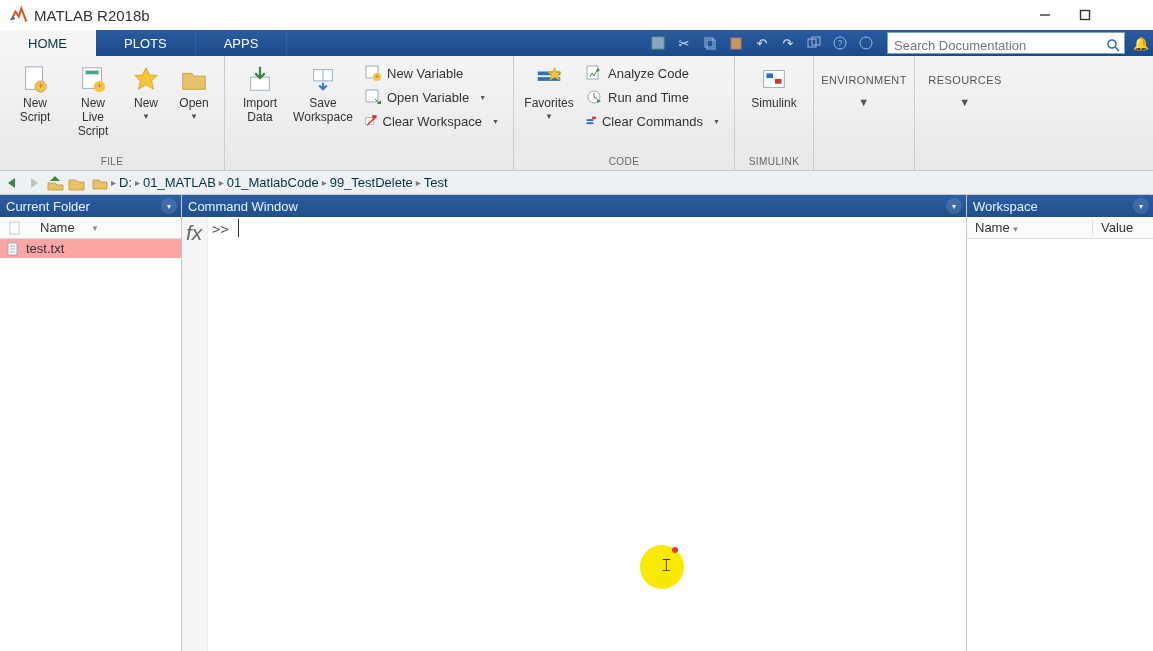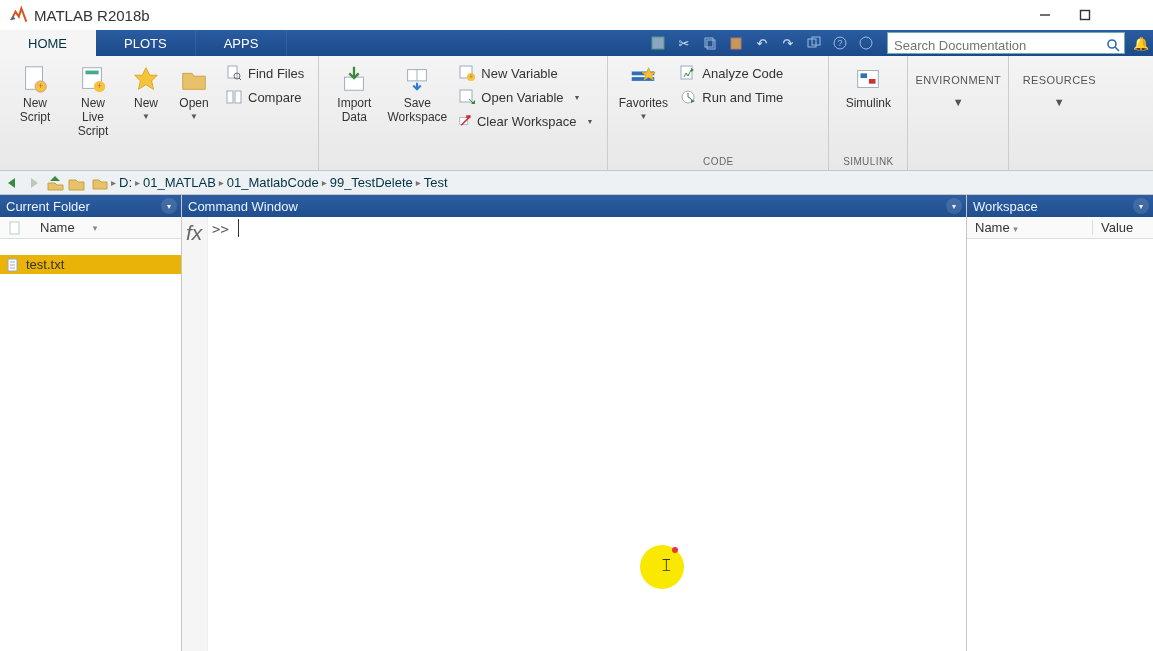--- a/index.html
+++ b/index.html
@@ -48,21 +48,21 @@
 
 .main { display: flex; height: calc(651px - 30px - 26px - 115px - 24px); }
 .panel-head { height: 22px; background: linear-gradient(#2d5ea2,#204e8d); color: #eaf3ff; display: flex; align-items: center; padding: 0 6px; font-size: 13px; position: relative; }
 .panel-head .arrow { position: absolute; right: 4px; width: 16px; height:16px; border-radius:50%; background: rgba(255,255,255,.12); display:flex; align-items:center; justify-content:center; font-size:8px; cursor:pointer; }
 
 
 .curfolder { width: 182px; border-right: 1px solid #c7c7c7; display: flex; flex-direction: column; }
 .curfolder .colhead { height: 22px; border-bottom: 1px solid #ddd; display: flex; align-items:center; padding: 0 8px; gap: 18px; background:#fafafa; font-size:13px; }
 .curfolder .filelist { flex:1; background:#fff; }
 .filerow { display:flex; align-items:center; gap:6px; padding:2px 6px; font-size:13px; }
-.filerow.sel { background:#eab308;margin-top:16px; }
+.filerow.sel { background:#fca5a5; }
 
 
 .cmdwin { flex:1; display:flex; flex-direction:column; border-right:1px solid #c7c7c7;justify-content:center; }
 .cmdbody { flex:1; position:relative; background:#fff; }
 .cmdgutter { position:absolute; left:0; top:0; bottom:0; width:26px; background:#f5f5f5; border-right:1px solid #eee; }
 .fx { position:absolute; left:4px; top:4px; font-family: Liberation Sans, sans-serif; font-style: italic; font-size: 21px; color:#666; }
 .prompt { position:absolute; left:30px; top:4px; font-family: Consolas, monospace; font-size:14px; color:#555; }
 .caret { position:absolute; left:56px; top:2px; width:1px; height:18px; background:#333; }
 .cursor-hl { position:absolute; width:44px; height:44px; border-radius:50%; background:#f9e900; left:458px; top:328px; }
 .cursor-hl::after { content:""; position:absolute; width:6px; height:6px; background:#e33; border-radius:50%; right:6px; top:2px; }
@@ -184,38 +184,22 @@
         <div class="lbl">New</div>
         <div class="dd">▼</div>
       </div>
       <div class="bigbtn" style="width:48px">
         <svg class="ico" viewBox="0 0 32 32">
             <path d="M4 10 h10 l2 3 h12 v14 h-24 z" fill="#e8c26a" stroke="#c9a040"></path>
           </svg>
         <div class="lbl">Open</div>
         <div class="dd">▼</div>
       </div>
-      <div class="smallbtns">
-        <div class="smallbtn">
-          <svg class="ico" viewBox="0 0 16 16">
-              <rect x="2" y="1" width="9" height="12" fill="#fff" stroke="#9ab"></rect>
-              <circle cx="11" cy="11" r="3" fill="none" stroke="#666"></circle>
-              <line x1="13" y1="13" x2="15" y2="15" stroke="#666"></line>
-            </svg>
-          <span>Find Files</span>
-        </div>
-        <div class="smallbtn">
-          <svg class="ico" viewBox="0 0 16 16">
-              <rect x="1" y="2" width="6" height="12" fill="#fff" stroke="#9ab"></rect>
-              <rect x="9" y="2" width="6" height="12" fill="#fff" stroke="#9ab"></rect>
-            </svg>
-          <span>Compare</span>
-        </div>
-      </div>
-    </div>
+    </div>
+    <div class="caption">FILE</div>
   </div>
 
   <div class="rgroup">
     <div class="body">
       <div class="bigbtn">
         <svg class="ico" viewBox="0 0 32 32">
             <rect x="6" y="14" width="20" height="14" fill="#fff" stroke="#9ab"></rect>
             <path d="M16 3 v12 M11 10 l5 5 5-5" stroke="#3a8a3e" stroke-width="2.4" fill="none"></path>
           </svg>
         <div class="lbl" style="white-space:pre-line">Import
@@ -282,20 +266,29 @@
           <span>Analyze Code</span>
         </div>
         <div class="smallbtn">
           <svg class="ico" viewBox="0 0 16 16">
               <circle cx="8" cy="8" r="6" fill="#fff" stroke="#9ab"></circle>
               <line x1="8" y1="8" x2="8" y2="4" stroke="#666"></line>
               <line x1="8" y1="8" x2="11" y2="10" stroke="#666"></line>
               <polygon points="11,10 15,12 11,14" fill="#3a8a3e"></polygon>
             </svg>
           <span>Run and Time</span>
+        </div>
+        <div class="smallbtn">
+          <svg class="ico" viewBox="0 0 16 16">
+              <rect x="1" y="5" width="11" height="3" fill="#2f6fb6"></rect>
+              <rect x="1" y="10" width="11" height="3" fill="#2f6fb6"></rect>
+              <rect x="10" y="1" width="6" height="4" fill="#c33"></rect>
+            </svg>
+          <span>Clear Commands</span>
+          <span class="dd">▼</span>
         </div>
       </div>
     </div>
     <div class="caption">CODE</div>
   </div>
 
   <div class="rgroup">
     <div class="body">
       <div class="bigbtn" style="width:66px">
         <svg class="ico" viewBox="0 0 32 32">

